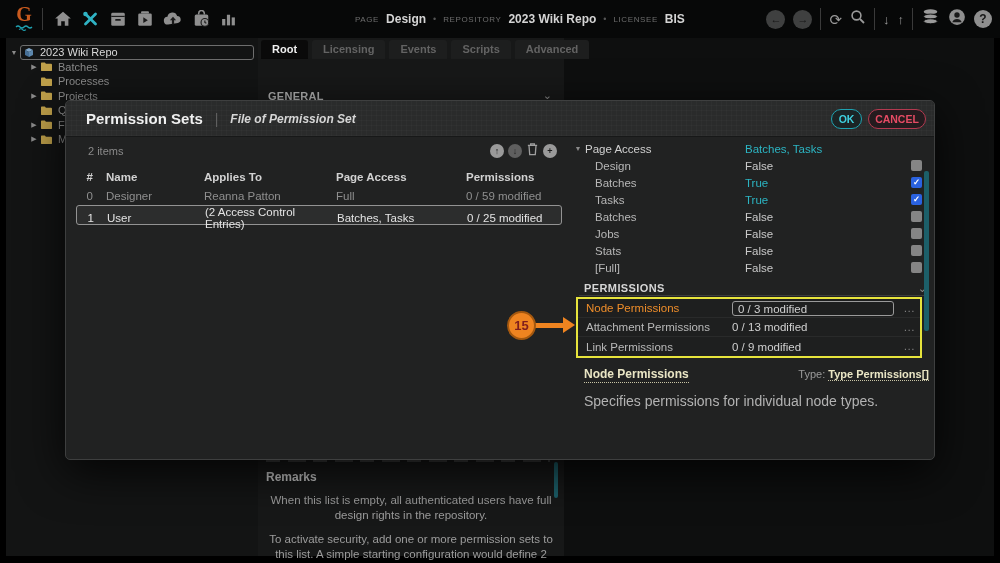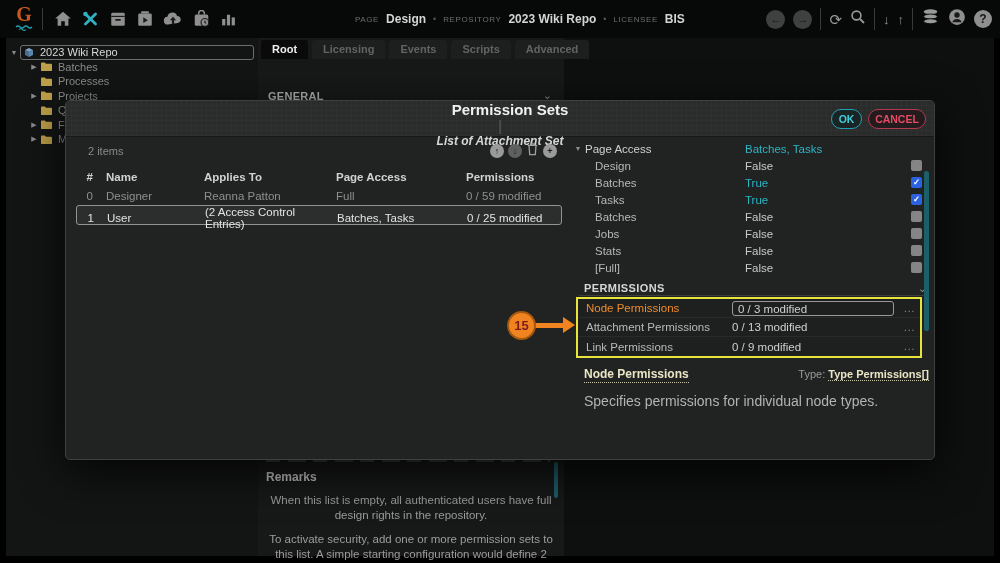--- a/index.html
+++ b/index.html
@@ -55,21 +55,21 @@
   .remarks h4 { font-size:12px; color:#c6c6c6; margin-bottom:7px; }
   .remarks p { margin-bottom:9px;text-align:center; }
   .props-scroll { position:absolute; left:296px; top:424px; width:4px; height:36px; border-radius:2px; background:#1c5f69; }
 
   
   .modal { position:absolute; left:65px; top:100px; width:870px; height:360px; background:#212222;
     border:1px solid #3e3f3f; border-radius:5px; box-shadow:0 12px 45px rgba(0,0,0,.8); }
   .m-header { position:absolute; left:0; top:0; width:868px; height:36px; background:#2a2b2b; border-radius:4px 4px 0 0;
     background-image:repeating-linear-gradient(90deg, rgba(255,255,255,.018) 0 1px, transparent 1px 5px),
                      repeating-linear-gradient(0deg, rgba(255,255,255,.018) 0 1px, transparent 1px 5px);
-    display:flex; align-items:center; border-bottom:1px solid #171818;flex-direction:column; }
+    display:flex; align-items:center; border-bottom:1px solid #171818; }
   .m-title { font-size:15px; font-weight:bold; color:#f0f0f0; margin-left:20px; }
   .m-title-sep { color:#5f5f5f; font-size:14px; margin:0 12px; }
   .m-subtitle { font-size:12px; font-style:italic; font-weight:bold; color:#d6d6d6; }
   .btn { position:absolute; top:8px; height:20px; border-radius:10px; font-size:10.5px; font-weight:bold;
     display:flex; align-items:center; justify-content:center; background:#1b2425; }
   .btn-ok { right:72px; width:31px; border:1px solid #1fa3b2; color:#3fd0de; }
   .btn-cancel { right:8px; width:58px; border:1px solid #b43a50; color:#e64b64; background:#241b1e; }
 
   .items-count { position:absolute; left:22px; top:44px; font-size:11px; color:#8a8a8a; }
   .list-toolbar { position:absolute; left:424px; top:41px; display:flex; align-items:center; gap:4px; }
@@ -321,21 +321,21 @@
       <p>When this list is empty, all authenticated users have full design rights in the repository.</p>
       <p>To activate security, add one or more permission sets to this list. A simple starting configuration would define 2 permission sets -</p>
     </div>
     <div class="props-scroll"></div>
   </section>
 
   <div class="modal">
     <div class="m-header">
       <span class="m-title">Permission Sets</span>
       <span class="m-title-sep">|</span>
-      <span class="m-subtitle">List of Attachment Set</span>
+      <span class="m-subtitle">File of Permission Set</span>
     </div>
     <button class="btn btn-ok">OK</button>
     <button class="btn btn-cancel">CANCEL</button>
 
     <span class="items-count">2 items</span>
     <div class="list-toolbar">
       <span class="mini-circle">↑</span>
       <span class="mini-circle dim">↓</span>
       <span><svg width="13" height="14" viewBox="0 0 14 15">
             <path d="M2 3.5 H12 M5 3.5 V2 H9 V3.5 M3.2 3.5 L4 13.5 H10 L10.8 3.5" fill="none" stroke="#9f9f9f" stroke-width="1.4"></path>

